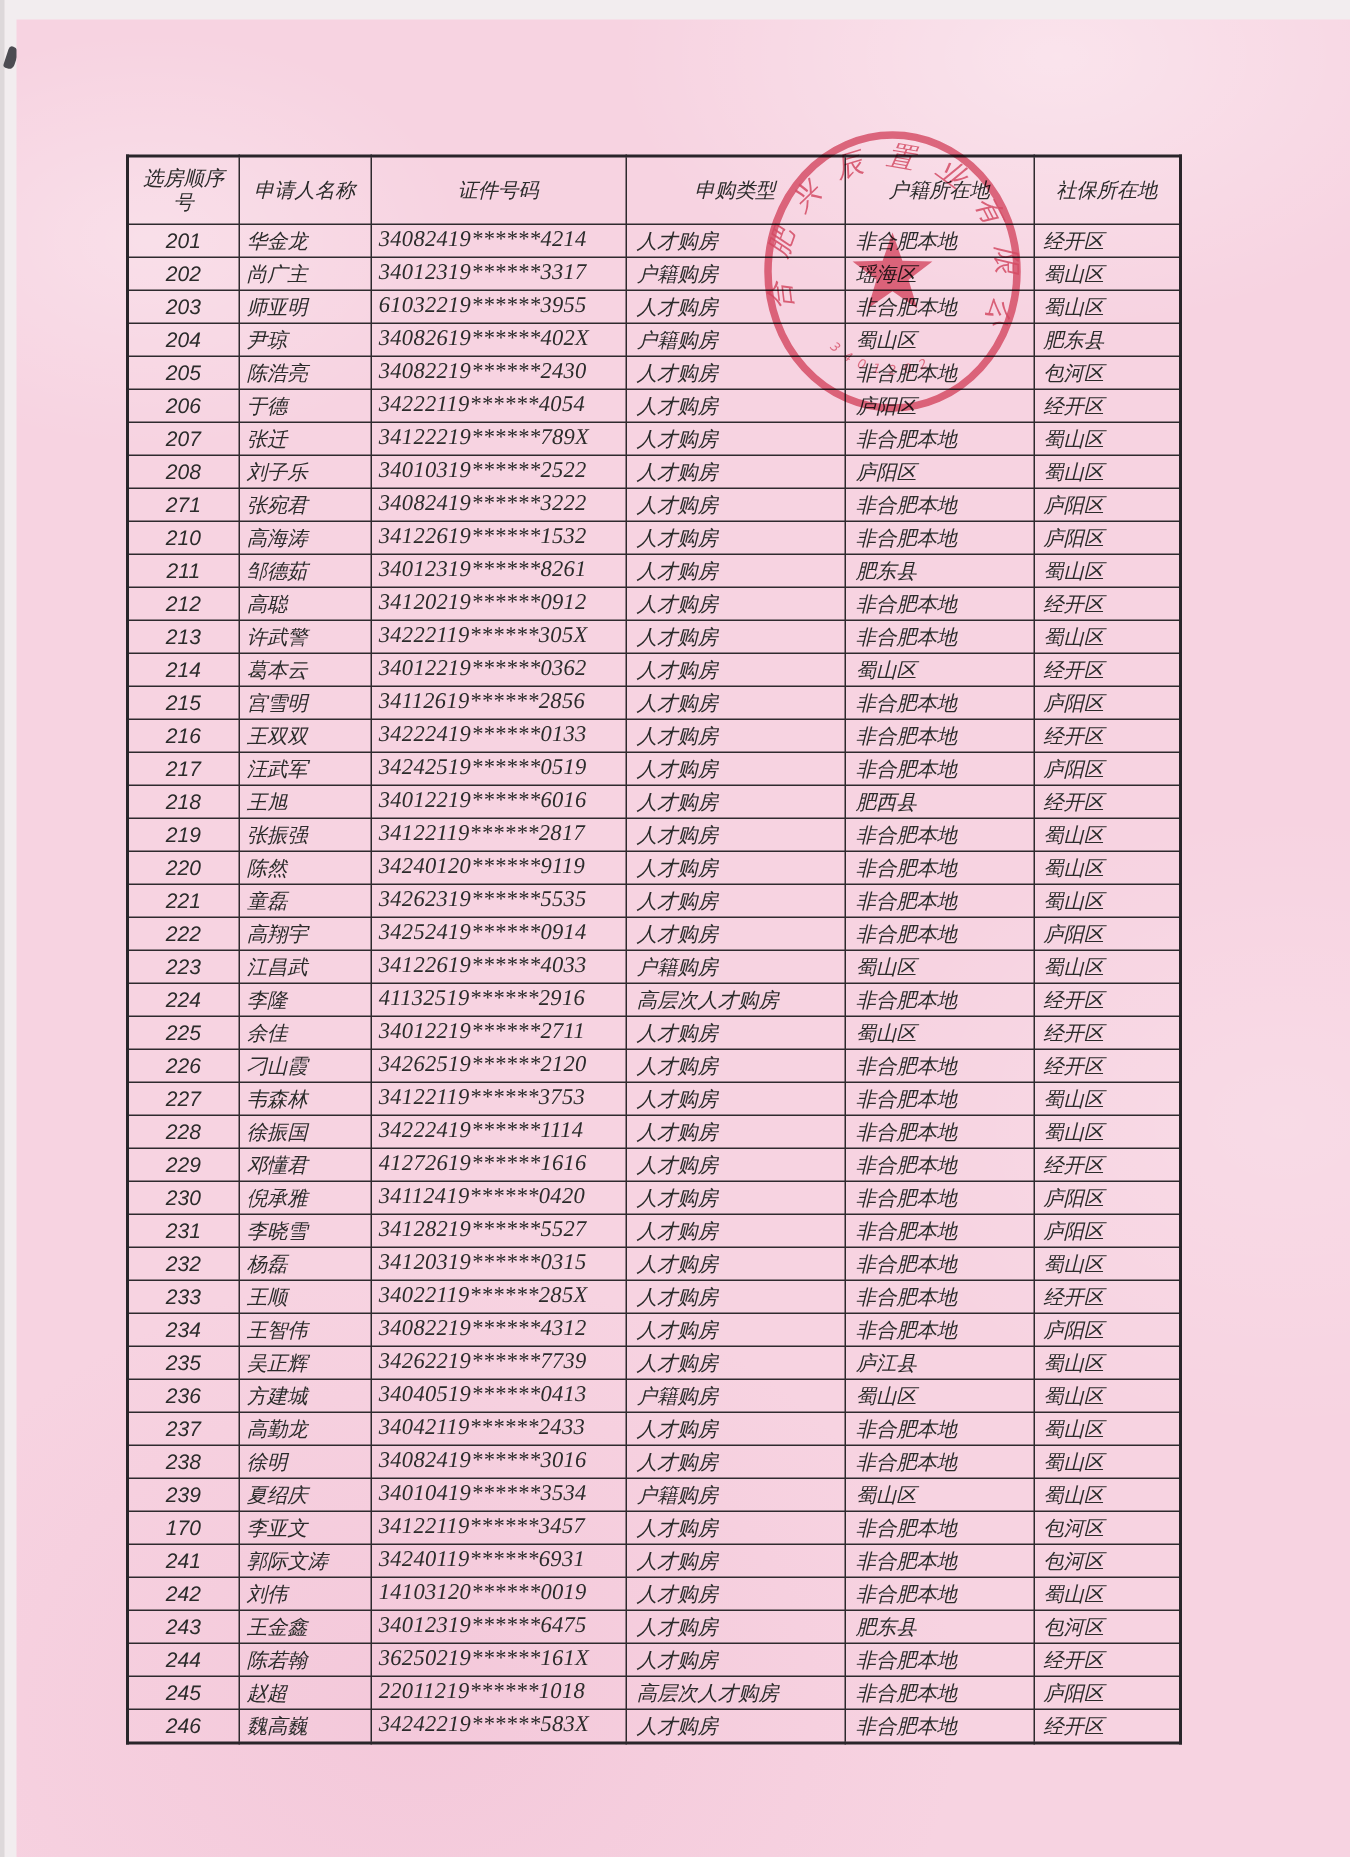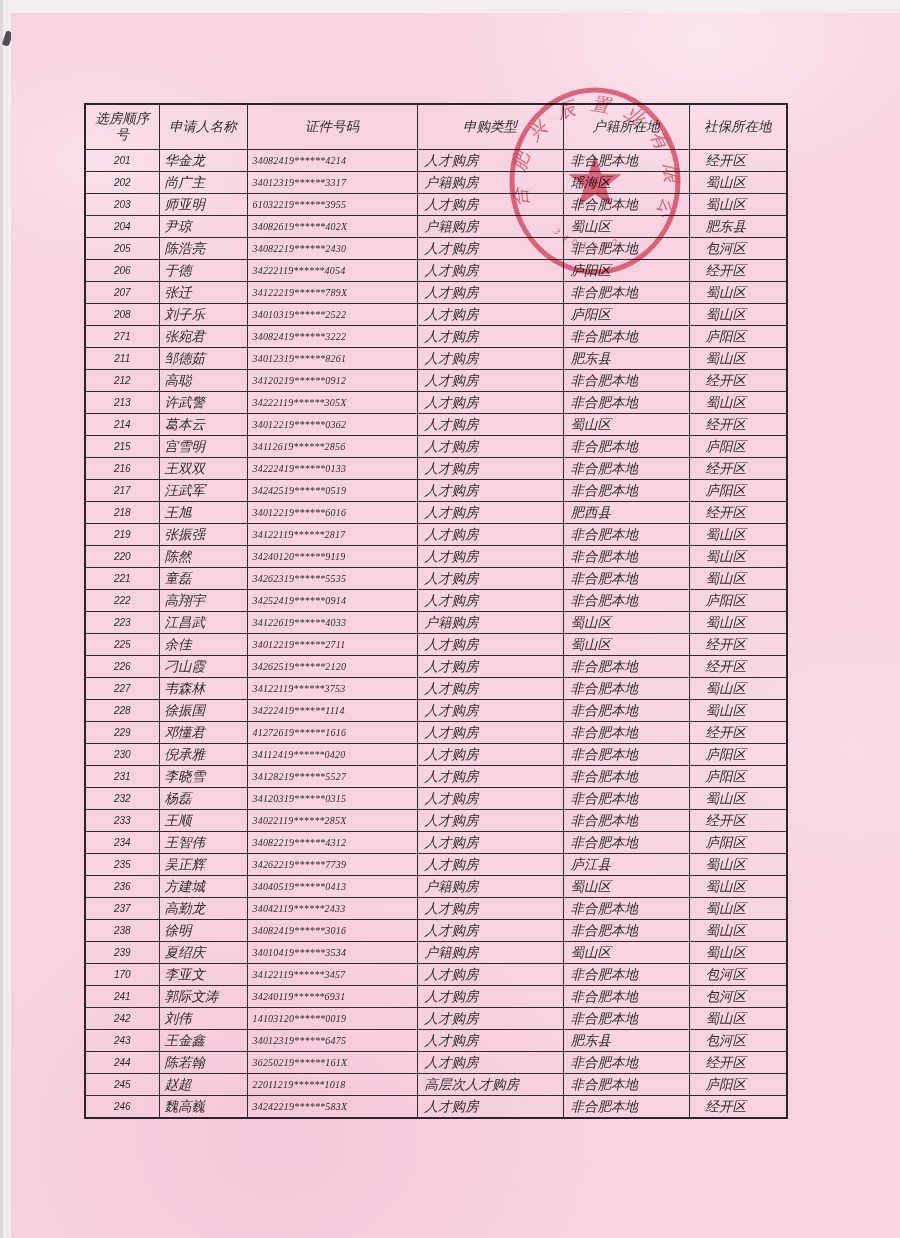--- a/index.html
+++ b/index.html
@@ -37,26 +37,26 @@
     border-top-width:1.9px;border-bottom-width:1.9px;
     padding:0;overflow:hidden;white-space:nowrap;vertical-align:middle;
   }
   .tbl thead th{
     height:44px;font-weight:normal;font-size:13.5px;text-align:center;line-height:1.2;
   }
   .tbl tbody tr{height:21.3px;}
   .tbl td{font-size:13.5px;line-height:21px;}
   col.c1{width:74px;} col.c2{width:88px;} col.c3{width:170px;}
   col.c4{width:146px;} col.c5{width:126px;} col.c6{width:98px;}
-  td.c1{text-align:center;font-family:"Liberation Sans","DejaVu Sans",sans-serif;font-size:10px;}
+  td.c1{text-align:center;font-family:"Liberation Sans","DejaVu Sans",sans-serif;font-size:14px;}
   td.c2{padding-left:5px;margin-left:37px;}
-  td.c3{padding-left:5px;font-size:10px;letter-spacing:0.2px;margin-left:32px;}
+  td.c3{padding-left:5px;font-size:15px;letter-spacing:0.2px;margin-left:32px;}
   td.c4{padding-left:7px;}
   td.c5{padding-left:7px;}
-  td.c6{padding-left:16px;}
+  td.c6{padding-left:6px;}
   th .hline{display:block;}
   
   svg.stamp{
     position:absolute;left:494px;top:73px;width:180px;height:192px;
     mix-blend-mode:multiply;opacity:0.88;
   }
 </style>
 </head>
 <body>
 
@@ -154,20 +154,28 @@
     </tr>
         <tr>
       <td class="c1">271</td>
       <td class="c2">张宛君</td>
       <td class="c3">34082419******3222</td>
       <td class="c4">人才购房</td>
       <td class="c5">非合肥本地</td>
       <td class="c6">庐阳区</td>
     </tr>
         <tr>
+      <td class="c1">210</td>
+      <td class="c2">高海涛</td>
+      <td class="c3">34122619******1532</td>
+      <td class="c4">人才购房</td>
+      <td class="c5">非合肥本地</td>
+      <td class="c6">庐阳区</td>
+    </tr>
+        <tr>
       <td class="c1">211</td>
       <td class="c2">邹德茹</td>
       <td class="c3">34012319******8261</td>
       <td class="c4">人才购房</td>
       <td class="c5">肥东县</td>
       <td class="c6">蜀山区</td>
     </tr>
         <tr>
       <td class="c1">212</td>
       <td class="c2">高聪</td>
@@ -256,20 +264,28 @@
       <td class="c5">非合肥本地</td>
       <td class="c6">庐阳区</td>
     </tr>
         <tr>
       <td class="c1">223</td>
       <td class="c2">江昌武</td>
       <td class="c3">34122619******4033</td>
       <td class="c4">户籍购房</td>
       <td class="c5">蜀山区</td>
       <td class="c6">蜀山区</td>
+    </tr>
+        <tr>
+      <td class="c1">224</td>
+      <td class="c2">李隆</td>
+      <td class="c3">41132519******2916</td>
+      <td class="c4">高层次人才购房</td>
+      <td class="c5">非合肥本地</td>
+      <td class="c6">经开区</td>
     </tr>
         <tr>
       <td class="c1">225</td>
       <td class="c2">余佳</td>
       <td class="c3">34012219******2711</td>
       <td class="c4">人才购房</td>
       <td class="c5">蜀山区</td>
       <td class="c6">经开区</td>
     </tr>
         <tr>

